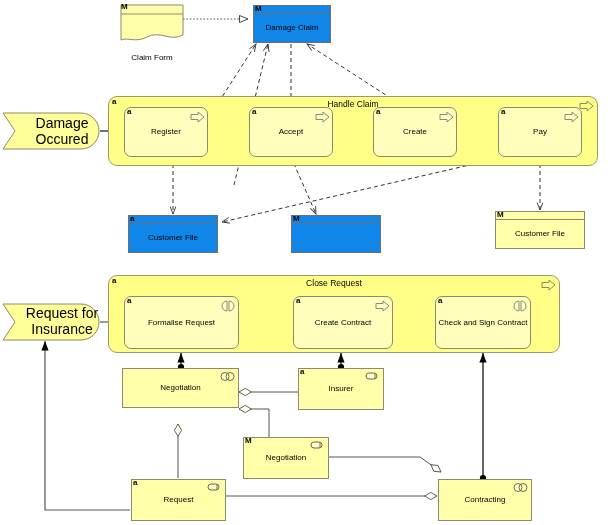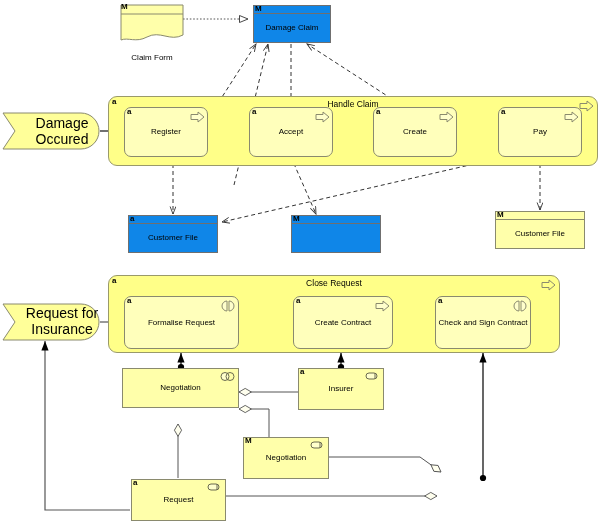--- a/index.html
+++ b/index.html
@@ -363,14 +363,24 @@
     <span class="badge">a</span>
     <span class="lbl">Request</span>
     <div class="cicn">
       <svg width="16" height="10" viewBox="0 0 16 10">
         <rect x="1" y="2" width="11" height="6" rx="3" fill="#ffffcc" stroke="#6b6b4e" stroke-width="1"></rect>
         <line x1="10" y1="2" x2="10" y2="8" stroke="#6b6b4e" stroke-width="1"></line>
       </svg>
     </div>
   </div>
 
+  <div class="box" style="position:absolute;left:438px;top:479px;width:94px;height:42px;">
+    <span class="badge"></span>
+    <span class="lbl">Contracting</span>
+    <div class="cicn">
+      <svg width="15" height="11" viewBox="0 0 15 11">
+        <circle cx="5" cy="5.5" r="4" fill="#ffffcc" stroke="#6b6b4e" stroke-width="1"></circle>
+        <circle cx="10" cy="5.5" r="4" fill="none" stroke="#6b6b4e" stroke-width="1"></circle>
+      </svg>
+    </div>
+  </div>
 
 </div>
 
 </body></html>

